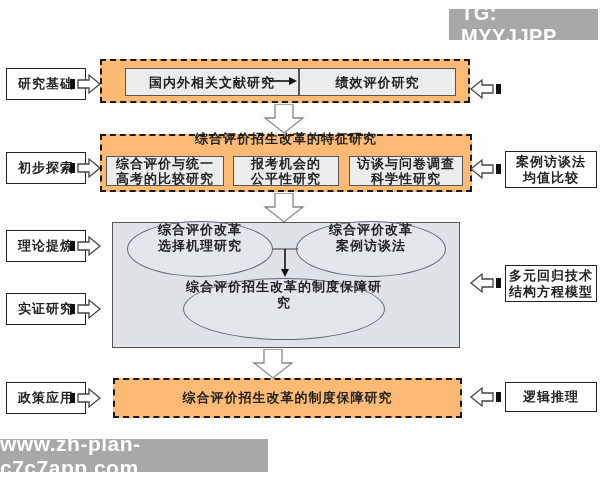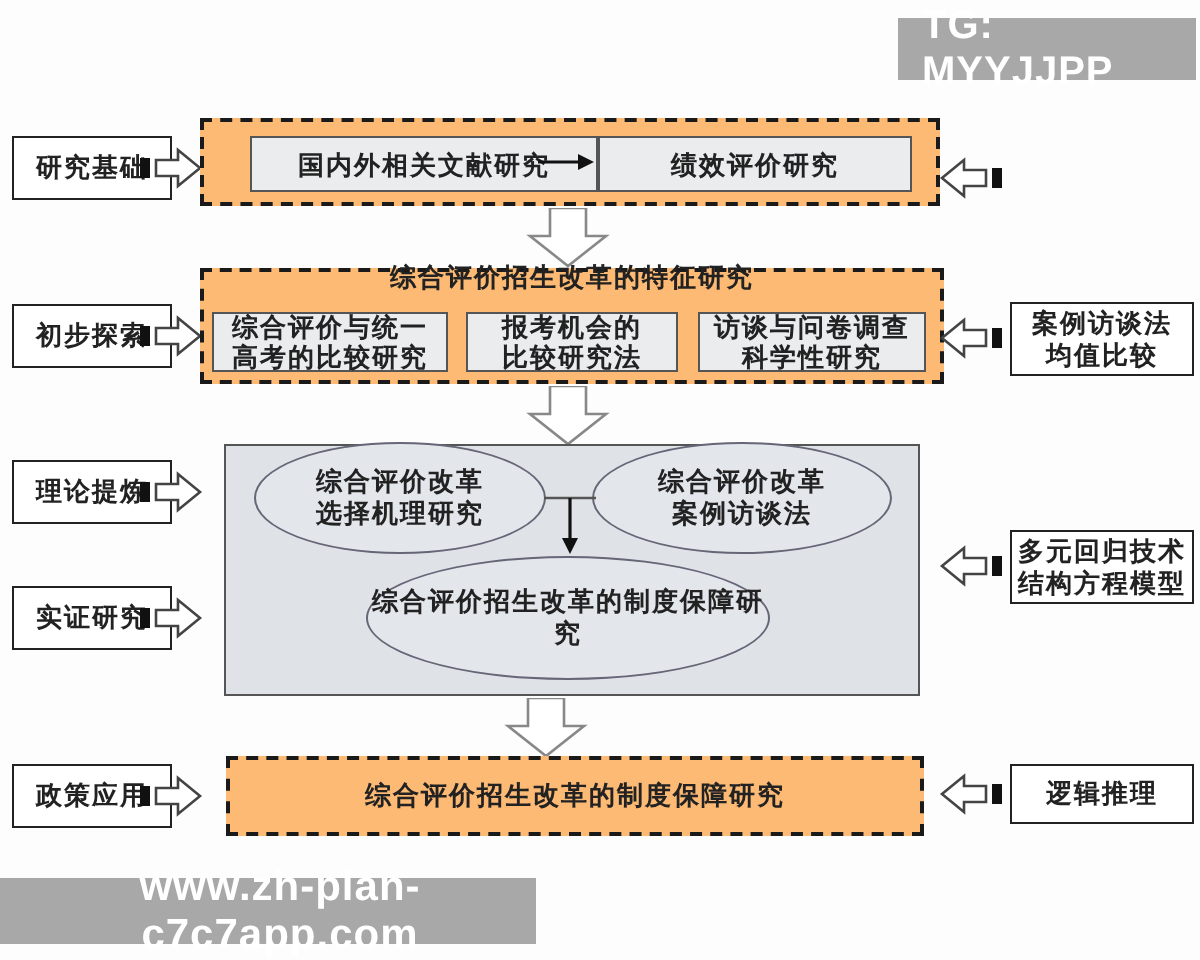--- a/index.html
+++ b/index.html
@@ -4,33 +4,33 @@
 <style>
   html,body{margin:0;padding:0;background:#fff;}
   .stage{position:relative;width:600px;height:480px;background:#fdfdfd;overflow:hidden;
          font-family:"Liberation Serif","DejaVu Serif",serif;color:#222;}
   .abs{position:absolute;box-sizing:border-box;}
   .cjk{font-weight:bold;letter-spacing:1px;text-align:center;}
   
   .wm{background:#a8a8a8;color:#fff;font-family:"Liberation Sans","DejaVu Sans",sans-serif;
       font-weight:bold;letter-spacing:0.5px;display:flex;align-items:center;}
   .wm-top{left:449px;top:9px;width:149px;height:31px;font-size:20px;padding-left:12px;}
-  .wm-bottom{left:0;top:439px;width:268px;height:33px;font-size:21px;padding-left:12px;text-align:center;}
+  .wm-bottom{left:0;top:439px;width:268px;height:33px;font-size:21px;}
   
   .side-box{background:#fff;border:1.5px solid #222;display:flex;flex-direction:column;
             align-items:center;justify-content:center;font-size:13px;line-height:16px;}
   .stage-label{left:6px;width:80px;height:32px;}
   .method-box{left:505px;width:92px;}
   
   .dashed-box{background:#fdba74;border:2px dashed #1a1a1a;}
   .solid-box{background:#dfe3e8;border:1.5px solid #555;}
   .inner-box{background:#eaecee;border:1px solid #555;font-size:13px;
              display:flex;flex-direction:column;align-items:center;justify-content:center;line-height:15px;}
   .ellipse{background:#e3e6eb;border:1.4px solid #667;border-radius:50%;font-size:13px;
-           display:flex;flex-direction:column;align-items:center;justify-content:center;line-height:16px;}
+           display:flex;flex-direction:column;align-items:center;justify-content:flex-start;line-height:16px;}
   .phase-title{font-size:13px;text-align:center;}
   .icon{line-height:0;}
 </style>
 </head>
 <body>
 
 <div class="stage">
 
   <div class="abs wm wm-top">
     <span>TG: MYYJJPP</span>
@@ -93,21 +93,21 @@
       </svg></div>
 
   <div class="abs dashed-box" style="left:100px;top:134px;width:372px;height:58px"></div>
   <div class="abs phase-title cjk" style="left:100px;top:130px;width:372px">综合评价招生改革的特征研究</div>
   <div class="abs inner-box cjk" style="left:106px;top:156px;width:118px;height:30px">
     <span>综合评价与统一</span>
       <span>高考的比较研究</span>
   </div>
   <div class="abs inner-box cjk" style="left:233px;top:156px;width:106px;height:30px">
     <span>报考机会的</span>
-      <span>比较研究法</span>
+      <span>公平性研究</span>
   </div>
   <div class="abs inner-box cjk" style="left:349px;top:156px;width:114px;height:30px">
     <span>访谈与问卷调查</span>
       <span>科学性研究</span>
   </div>
 
   <div class="abs icon" style="left:262px;top:193px"><svg width="44" height="30" viewBox="0 0 44 30">
         <path d="M13 0 V14 H3 L22 29 L41 14 H31 V0 Z" fill="#fff" stroke="#888" stroke-width="1.3"></path>
       </svg></div>
 

